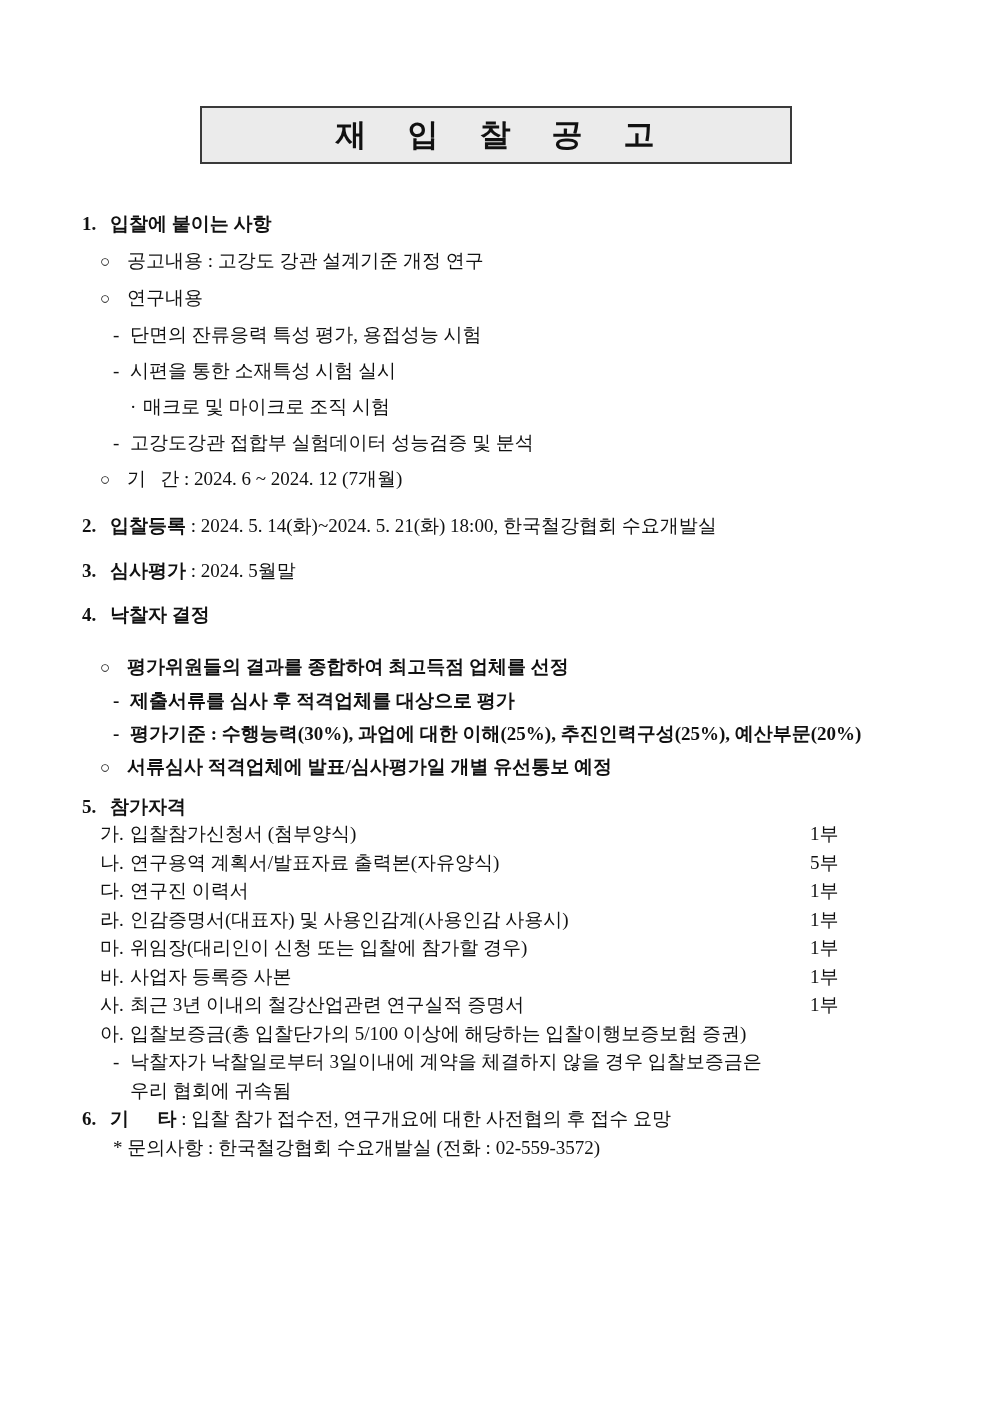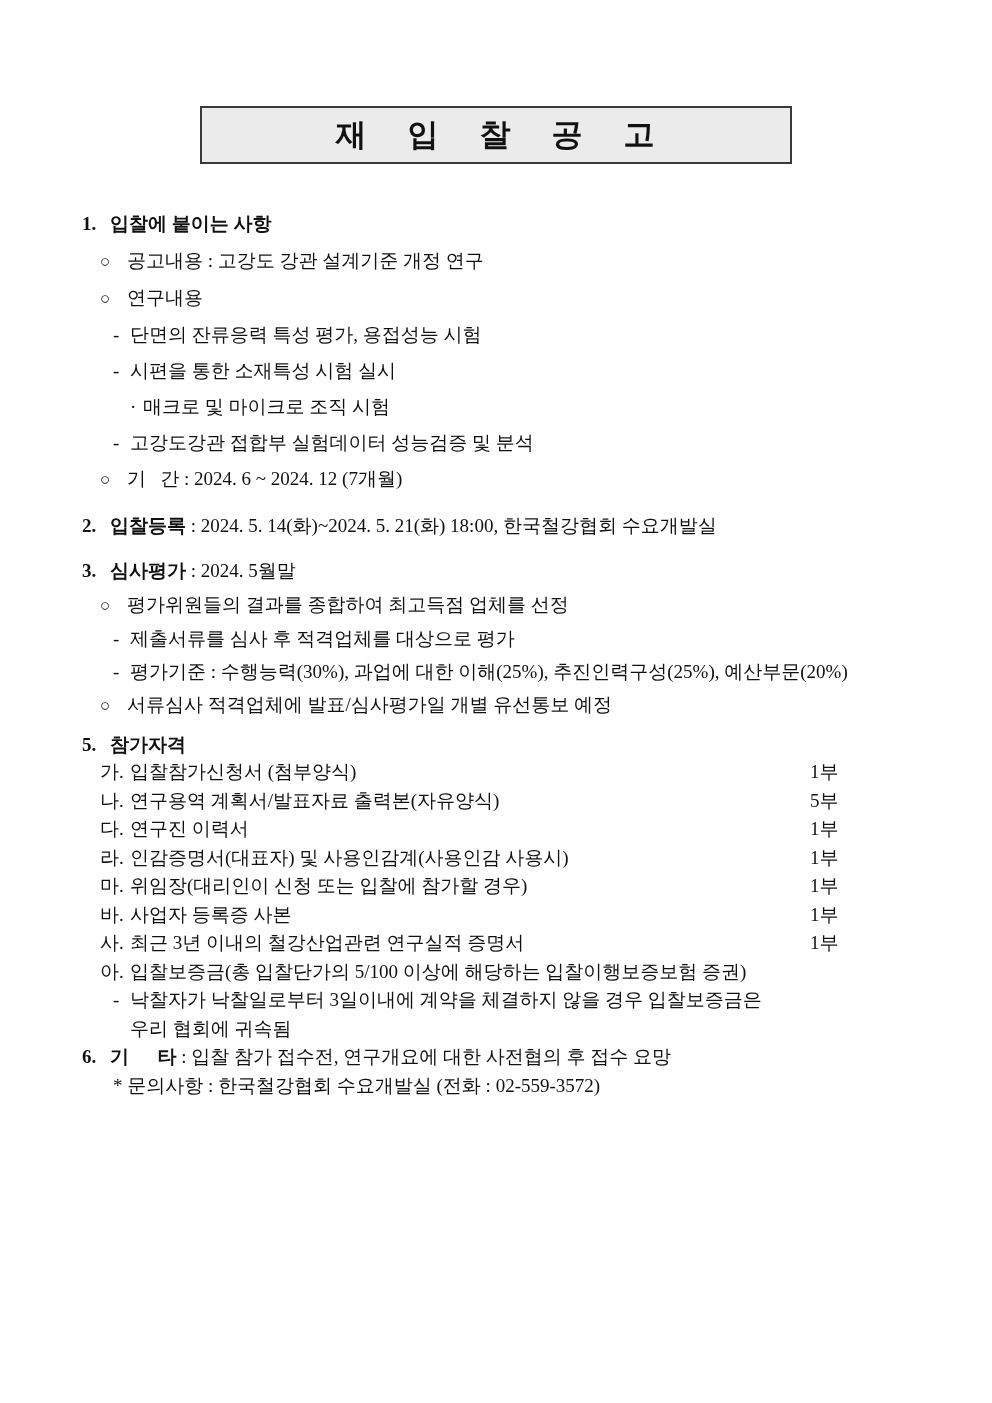--- a/index.html
+++ b/index.html
@@ -56,21 +56,21 @@
 
   
   .s1-items .line { line-height: 36px; }
   .s4-items .line { line-height: 33px; }
 
   .s1-heading { margin-top: 0; }
   .s1-items { margin-top: 5px; }
   .sec2 { margin-top: 14px; }
   .sec3 { margin-top: 17px; }
   .s4-heading { margin-top: 16px; }
-  .s4-items { margin-top: 3px; }
+  .s4-items { margin-top: 21px; font-weight: bold; }
   .s5-heading { margin-top: 9px; line-height: 27px; }
 
   
   .doc-row { font-size: 19px; line-height: 28.5px; position: relative; padding-left: 18px; }
   .doc-row .doc-label { display: inline-block; width: 30px; }
   .doc-row .doc-text { white-space: pre-wrap; }
   .doc-row .doc-qty { position: absolute; left: 728px; top: 0; }
   .s5-notes .line { line-height: 28.5px; }
 
   .sec6 { margin-top: 0; line-height: 28.5px; }
@@ -101,20 +101,23 @@
     </div>
 
     <div class="sec-line sec2">
       <span class="sec-num">2.</span><span class="sec-title bold">입찰등록</span><span class="sec-rest"> : 2024. 5. 14(화)~2024. 5. 21(화) 18:00, 한국철강협회 수요개발실</span>
     </div>
 
     <div class="sec-line sec3">
       <span class="sec-num">3.</span><span class="sec-title bold">심사평가</span><span class="sec-rest"> : 2024. 5월말</span>
     </div>
 
+    <div class="sec-heading s4-heading">
+      <span class="sec-num">4.</span><span class="sec-title bold">낙찰자 결정</span>
+    </div>
     <div class="s4-items">
       <div class="line lvl-circle"><span class="marker">○</span><span class="text">평가위원들의 결과를 종합하여 최고득점 업체를 선정</span></div>
       <div class="line lvl-dash"><span class="marker">-</span><span class="text">제출서류를 심사 후 적격업체를 대상으로 평가</span></div>
       <div class="line lvl-dash"><span class="marker">-</span><span class="text">평가기준 : 수행능력(30%), 과업에 대한 이해(25%), 추진인력구성(25%), 예산부문(20%)</span></div>
       <div class="line lvl-circle"><span class="marker">○</span><span class="text">서류심사 적격업체에 발표/심사평가일 개별 유선통보 예정</span></div>
     </div>
 
     <div class="sec-heading s5-heading">
       <span class="sec-num">5.</span><span class="sec-title bold">참가자격</span>
     </div>

